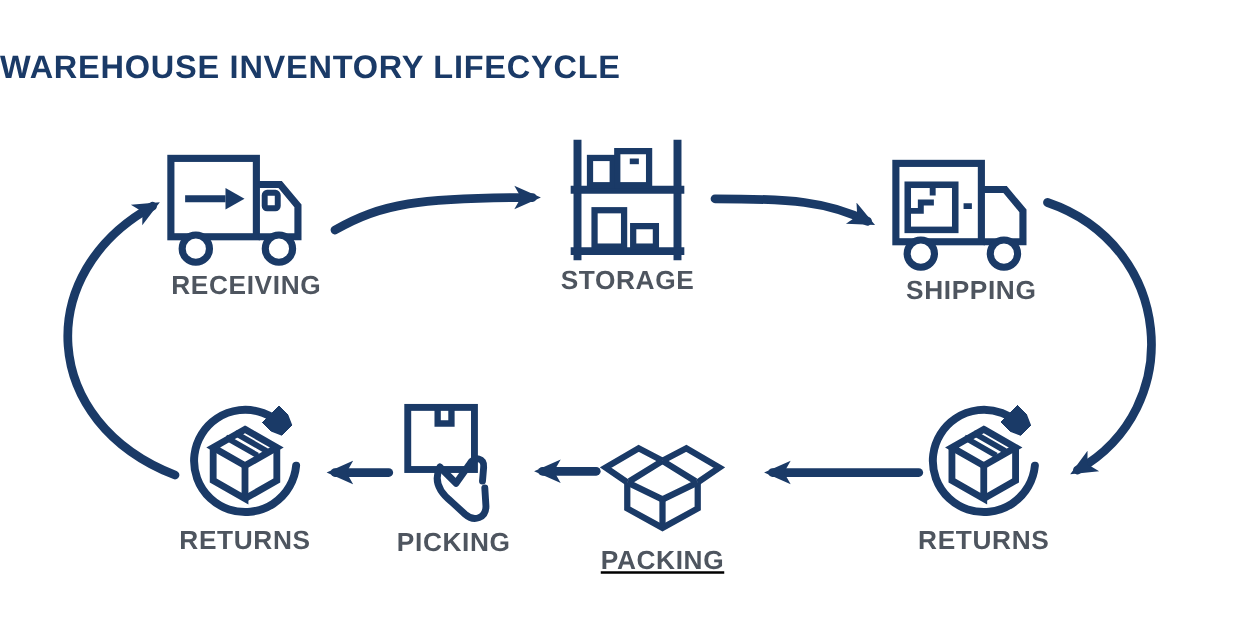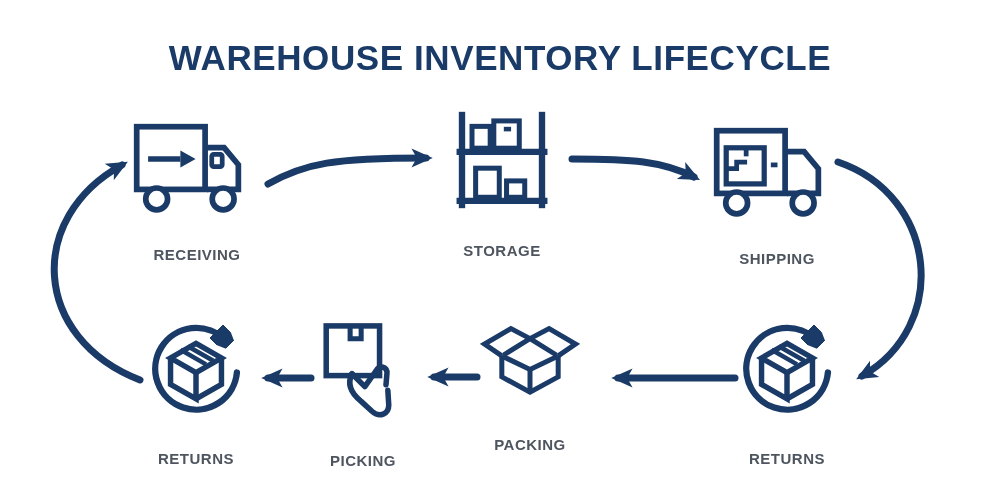--- a/index.html
+++ b/index.html
@@ -3,42 +3,42 @@
 <meta charset="utf-8">
 <style>
   html, body { margin:0; padding:0; }
   body {
     width:1000px; height:500px; background:#ffffff;
     font-family:"Liberation Sans", sans-serif;
   }
   .canvas { position:relative; width:1000px; height:500px; background:var(--bg,#fff); overflow:hidden; }
   .title {
     position:absolute; top:38px; left:0; width:100%; margin:0;
-    text-align:center; font-size:35px; font-weight:700; letter-spacing:0.6px;
+    text-align:left; font-size:26px; font-weight:700; letter-spacing:0.6px;
     color:var(--navy,#1a3a67);
   }
   .connectors { position:absolute; top:0; left:0; pointer-events:none; }
   .connector { fill:none; stroke:var(--navy,#1a3a67); stroke-width:7; stroke-linecap:round; }
   .node { position:absolute; width:200px; display:flex; flex-direction:column; align-items:center; }
   .icon-box { display:flex; align-items:flex-end; justify-content:center; }
   .row-top .icon-box { height:100px; }
   .row-bottom .icon-box { height:106px; }
   .node-label {
-    margin-top:30px; font-size:15px; font-weight:700; letter-spacing:0.5px;
+    margin-top:1px; font-size:21px; font-weight:700; letter-spacing:0.5px;
     color:var(--gray,#4e555f); white-space:nowrap;
   }
   .icon { color:var(--navy,#1a3a67); display:block; }
   .icon * { vector-effect:none; }
   
   #node-receiving     { left:97px;  top:116px; }
   #node-storage       { left:402px; top:112px;justify-content:flex-end; }
   #node-shipping      { left:677px; top:120px;text-align:center; }
   #node-returns-left  { left:96px;  top:314px; }
   #node-picking       { left:263px; top:316px; }
-  #node-packing       { left:430px; top:300px; }
+  #node-packing       { left:430px; top:330px;text-decoration:underline; }
   #node-returns-right { left:687px; top:314px; }
 </style>
 </head>
 <body>
 
 <div class="canvas">
 
   <h1 class="title">WAREHOUSE INVENTORY LIFECYCLE</h1>
 
   <svg class="connectors" width="1000" height="500" viewBox="0 0 1000 500">

